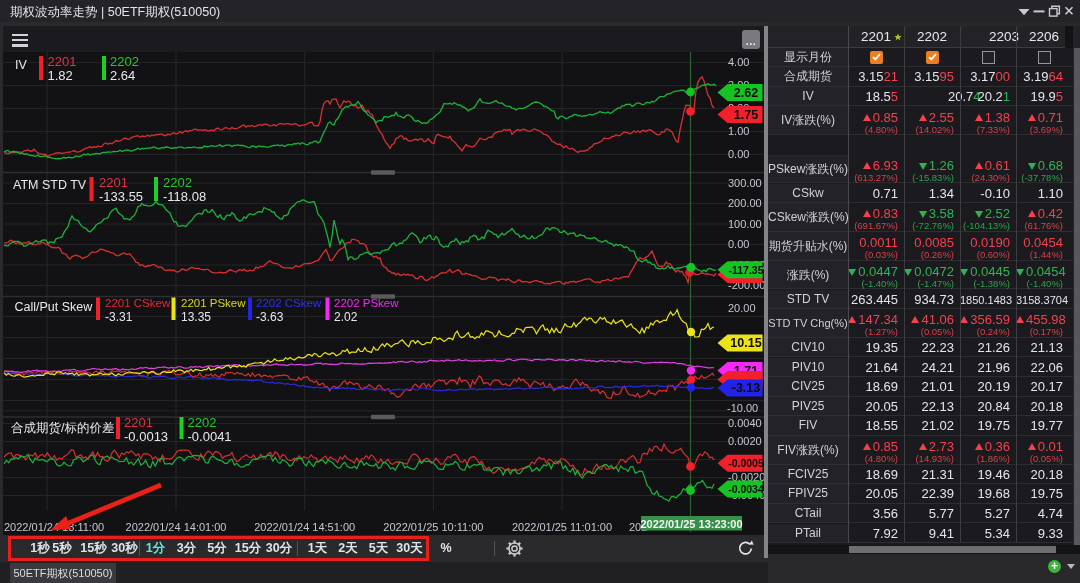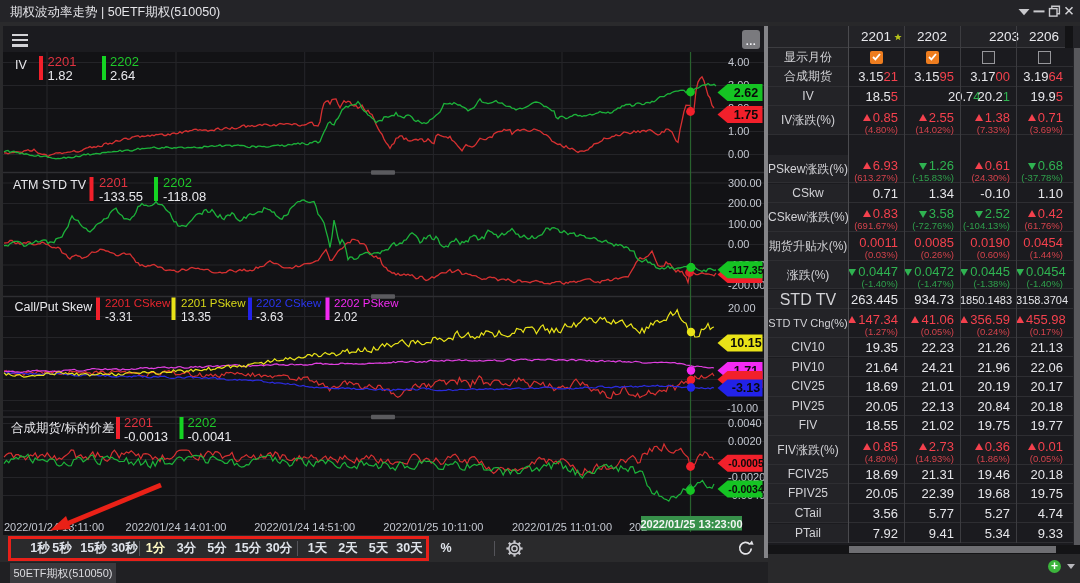--- a/index.html
+++ b/index.html
@@ -5,21 +5,21 @@
 html,body { width:1080px; height:583px; background:#2a2a2c; font-family:"Liberation Sans",sans-serif; overflow:hidden; }
 #root { position:relative; width:1080px; height:583px; }
 #titlebar { position:absolute; left:0; top:0; width:1080px; height:22px; background:#242428; }
 #titlebar .t { position:absolute; left:10px; top:4px; font-size:12.5px; color:#e4e4e8; }
 #chead { position:absolute; left:3px; top:26px; width:762px; height:26px; background:#1b1b1f; }
 #chead .ham div { width:16px; height:2.2px; background:#d2d2d6; margin-bottom:3px; }
 #chead .ham { position:absolute; left:9px; top:8px; }
 #chead .more { position:absolute; right:5px; top:4px; width:18px; height:19px; background:#7a7a7e; border-radius:3px; color:#f0f0f4; font-size:11px; font-weight:bold; text-align:center; line-height:23px; letter-spacing:0.5px; }
 #toolbar { position:absolute; left:0; top:535px; width:765px; height:27px; background:#2a2a2c; }
 .tbtn { position:absolute; top:0; height:27px; line-height:27px; transform:translateX(-50%); font-size:12.5px; font-weight:bold; color:#dfe3ea; }
-.tbtn.sel { color:#fef9c3; }
+.tbtn.sel { color:#5eead4; }
 #redrect { position:absolute; left:8px; top:536px; width:421px; height:25px; border:3px solid #e82019; z-index:50; }
 #statusbar { position:absolute; left:0; top:562px; width:768px; height:21px; background:#202023; }
 #statusbar .tab { position:absolute; left:10px; top:1px; width:106px; height:20px; background:#3a3a3e; color:#dcdce0; font-size:11px; line-height:20px; text-align:center; }
 #rsplit { position:absolute; left:764px; top:26px; width:4px; height:532px; background:#848488; }
 #table { position:absolute; left:768px; top:22px; width:312px; height:561px; background:#1b1b1f; }
 #thead { position:absolute; left:0; top:4px; width:312px; height:21.5px; background:#232327; border-bottom:1px solid #3c3c40; }
 #thead .hc { position:absolute; top:0; height:21.5px; line-height:22px; text-align:center; color:#e8e8ec; font-size:13.5px; }
 .trow { position:absolute; left:0; width:312px; border-bottom:1px solid #2e2e32; background:#1b1b1f; }
 .tlbl { position:absolute; left:0; top:0; width:80px; height:100%; background:#232327; color:#d2d2d6; text-align:center; overflow:visible; white-space:nowrap; z-index:2; }
 .tcell { position:absolute; top:0; text-align:right; font-size:13px; color:#e6e6ea; }
@@ -412,21 +412,21 @@
         <div class="tcell dbl" style="left:192px;width:56px;height:28.8px;padding-right:6px;">
           <div class="l1" style="color:#2fb351"><i class="td" style="border-top-color:#2fb351"></i>0.0445</div>
           <div class="l2" style="color:#2fa04c">(-1.38%)</div>
         </div>
         <div class="tcell dbl" style="left:248px;width:56px;height:28.8px;padding-right:9px;">
           <div class="l1" style="color:#2fb351"><i class="td" style="border-top-color:#2fb351"></i>0.0454</div>
           <div class="l2" style="color:#2fa04c">(-1.40%)</div>
         </div>
       </div>
       <div class="trow" style="top:267.5px;height:19.6px;">
-        <div class="tlbl" style="line-height:19.6px;font-size:16px;text-align:center;">STD TV</div>
+        <div class="tlbl" style="line-height:19.6px;font-size:12px;text-align:center;">STD TV</div>
         <div class="tcell" style="left:80px;width:56px;line-height:19.6px;padding-right:6px;"><span style="color:#e6e6ea;">263.445</span></div>
         <div class="tcell" style="left:136px;width:56px;line-height:19.6px;padding-right:6px;"><span style="color:#e6e6ea;">934.73</span></div>
         <div class="tcell" style="left:192px;width:56px;line-height:19.6px;padding-right:6px;"><span style="color:#e6e6ea;font-size:11px;">1850.1483</span></div>
         <div class="tcell" style="left:248px;width:56px;line-height:19.6px;padding-right:9px;"><span style="color:#e6e6ea;font-size:11px;">3158.3704</span></div>
       </div>
       <div class="trow" style="top:287.1px;height:28.8px;">
         <div class="tlbl" style="line-height:28.8px;font-size:11px;">STD TV Chg(%)</div>
         <div class="tcell dbl" style="left:80px;width:56px;height:28.8px;padding-right:6px;">
           <div class="l1" style="color:#f4414d"><i class="tu" style="border-bottom-color:#f4414d"></i>147.34</div>
           <div class="l2" style="color:#d4434c">(1.27%)</div>

